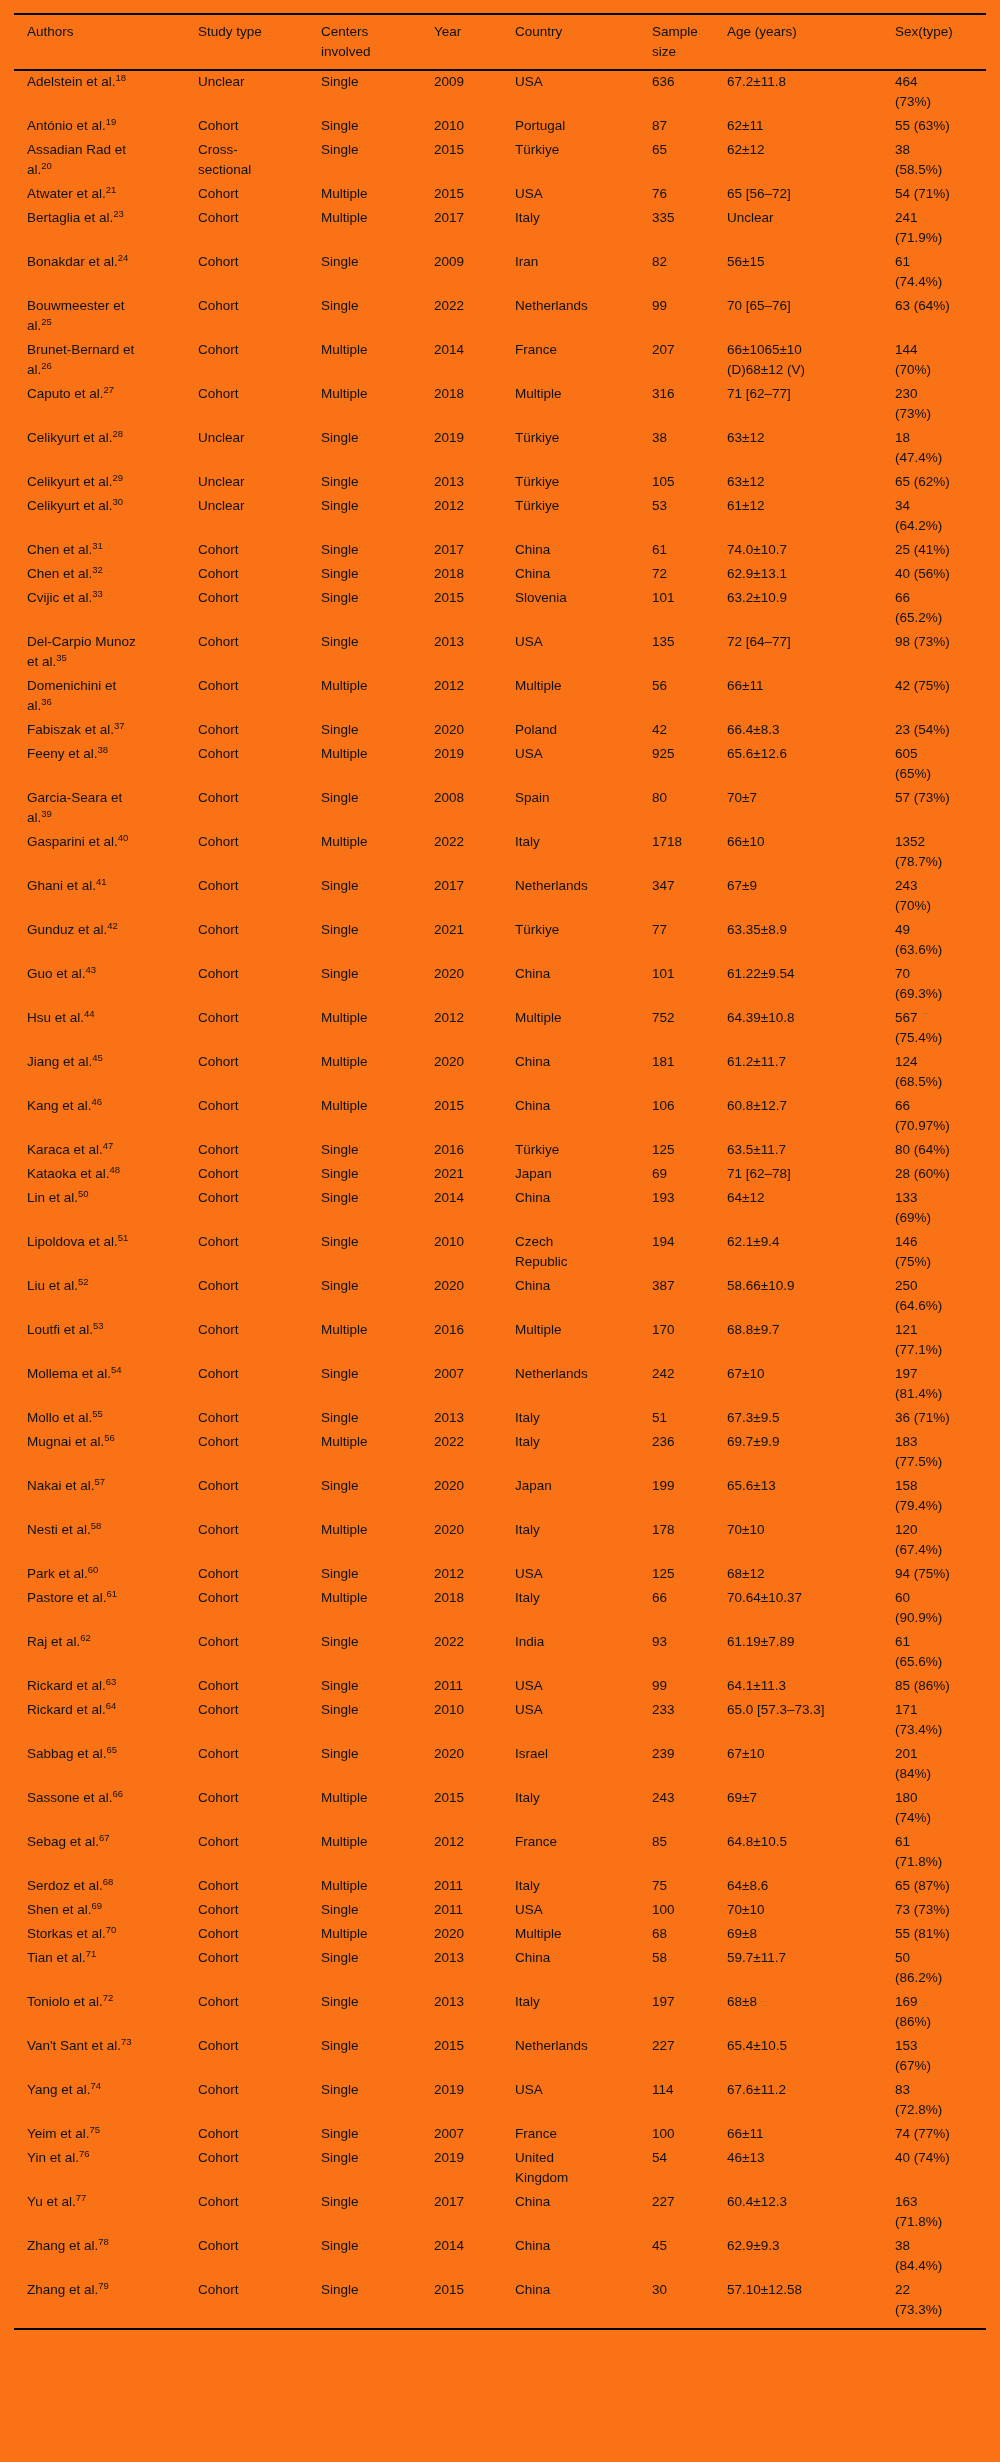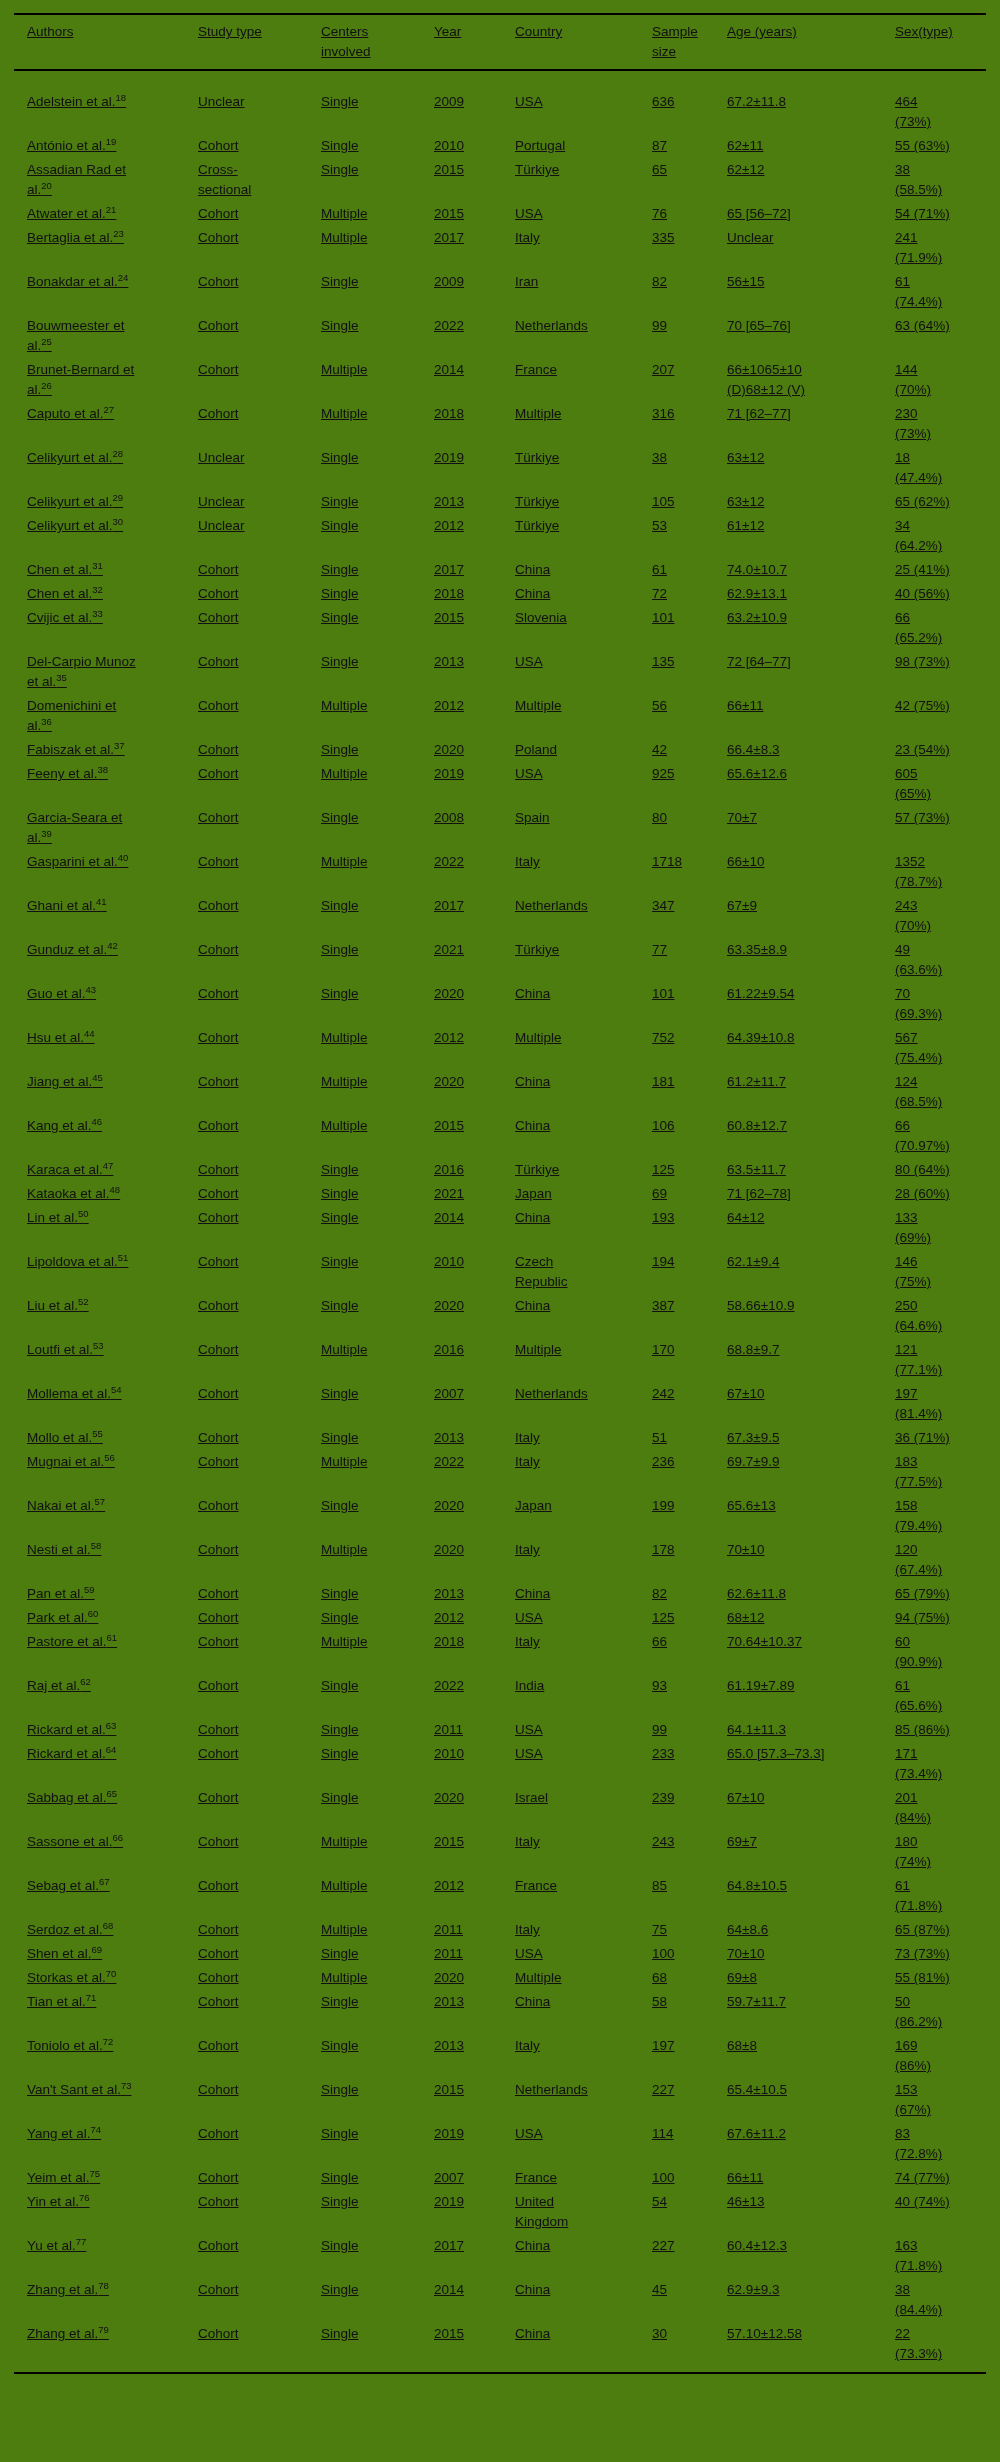--- a/index.html
+++ b/index.html
@@ -5,23 +5,22 @@
   html, body {
     margin: 0;
     padding: 0;
     background: #ffffff;
     color: #111111;
     font-family: "Liberation Sans", "DejaVu Sans", sans-serif;
   }
   .page {
     width: 1000px;
     height: 2462px;
-    background: #4d7c0f;
+    background: #f97316;
     overflow: hidden;
-    text-decoration: underline;
   }
   .table-wrap {
     margin: 13px 14px 0 14px;
     border-top: 2.5px solid #000000;
     border-bottom: 2.5px solid #000000;
     padding-bottom: 6px;
   }
   table.studies {
     width: 972px;
     border-collapse: collapse;
@@ -37,21 +36,21 @@
     overflow: hidden;
   }
   table.studies thead th {
     padding-top: 7px;
     padding-bottom: 7px;
     border-bottom: 2.5px solid #000000;
   }
   table.studies th:first-child, table.studies td:first-child {
     padding-left: 13px;
   }
-  tbody tr:first-child td { padding-top: 21px; }
+  tbody tr:first-child td { padding-top: 1px; }
   .pre { white-space: pre-line; }
   sup.ref {
     font-size: 9.5px;
     line-height: 0;
     vertical-align: baseline;
     position: relative;
     top: -5px;
   }
 </style>
 </head>
@@ -493,30 +492,20 @@
             <td class="pre">Cohort</td>
             <td class="pre">Multiple</td>
             <td class="pre">2020</td>
             <td class="pre">Italy</td>
             <td class="pre">178</td>
             <td class="pre">70±10</td>
             <td class="pre">120
 (67.4%)</td>
           </tr>
           <tr>
-            <td><span class="pre">Pan et al.</span><sup class="ref">59</sup></td>
-            <td class="pre">Cohort</td>
-            <td class="pre">Single</td>
-            <td class="pre">2013</td>
-            <td class="pre">China</td>
-            <td class="pre">82</td>
-            <td class="pre">62.6±11.8</td>
-            <td class="pre">65 (79%)</td>
-          </tr>
-          <tr>
             <td><span class="pre">Park et al.</span><sup class="ref">60</sup></td>
             <td class="pre">Cohort</td>
             <td class="pre">Single</td>
             <td class="pre">2012</td>
             <td class="pre">USA</td>
             <td class="pre">125</td>
             <td class="pre">68±12</td>
             <td class="pre">94 (75%)</td>
           </tr>
           <tr>

